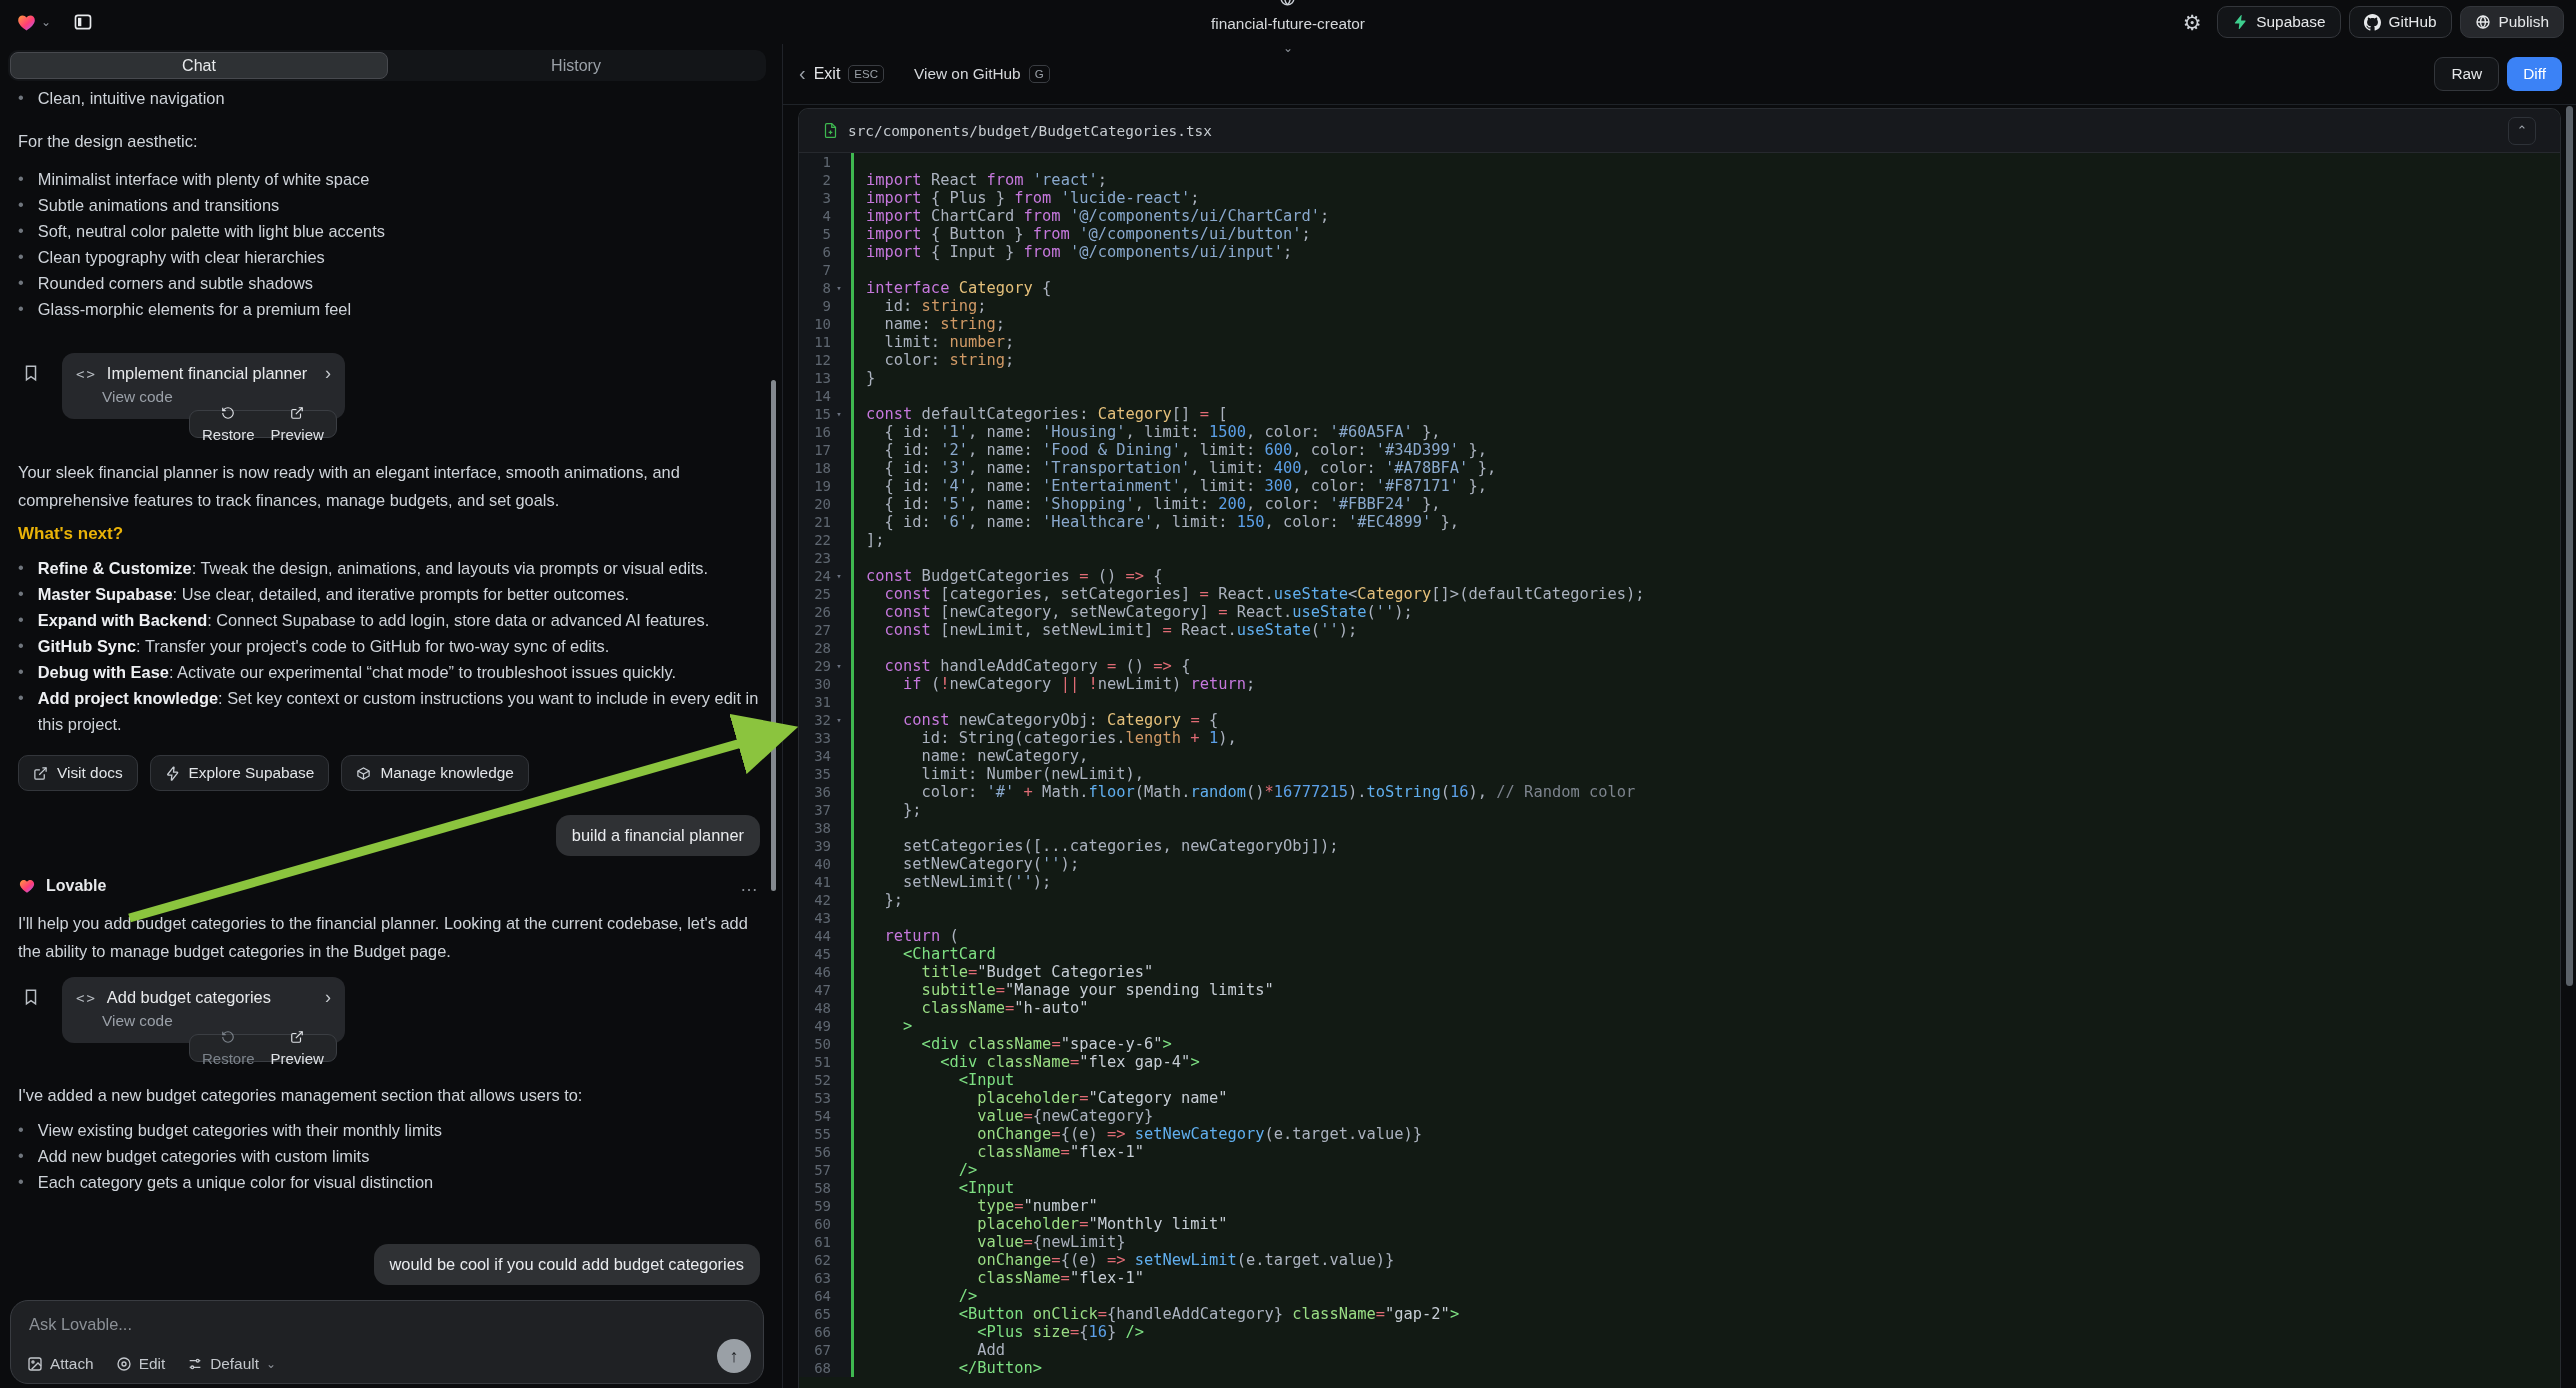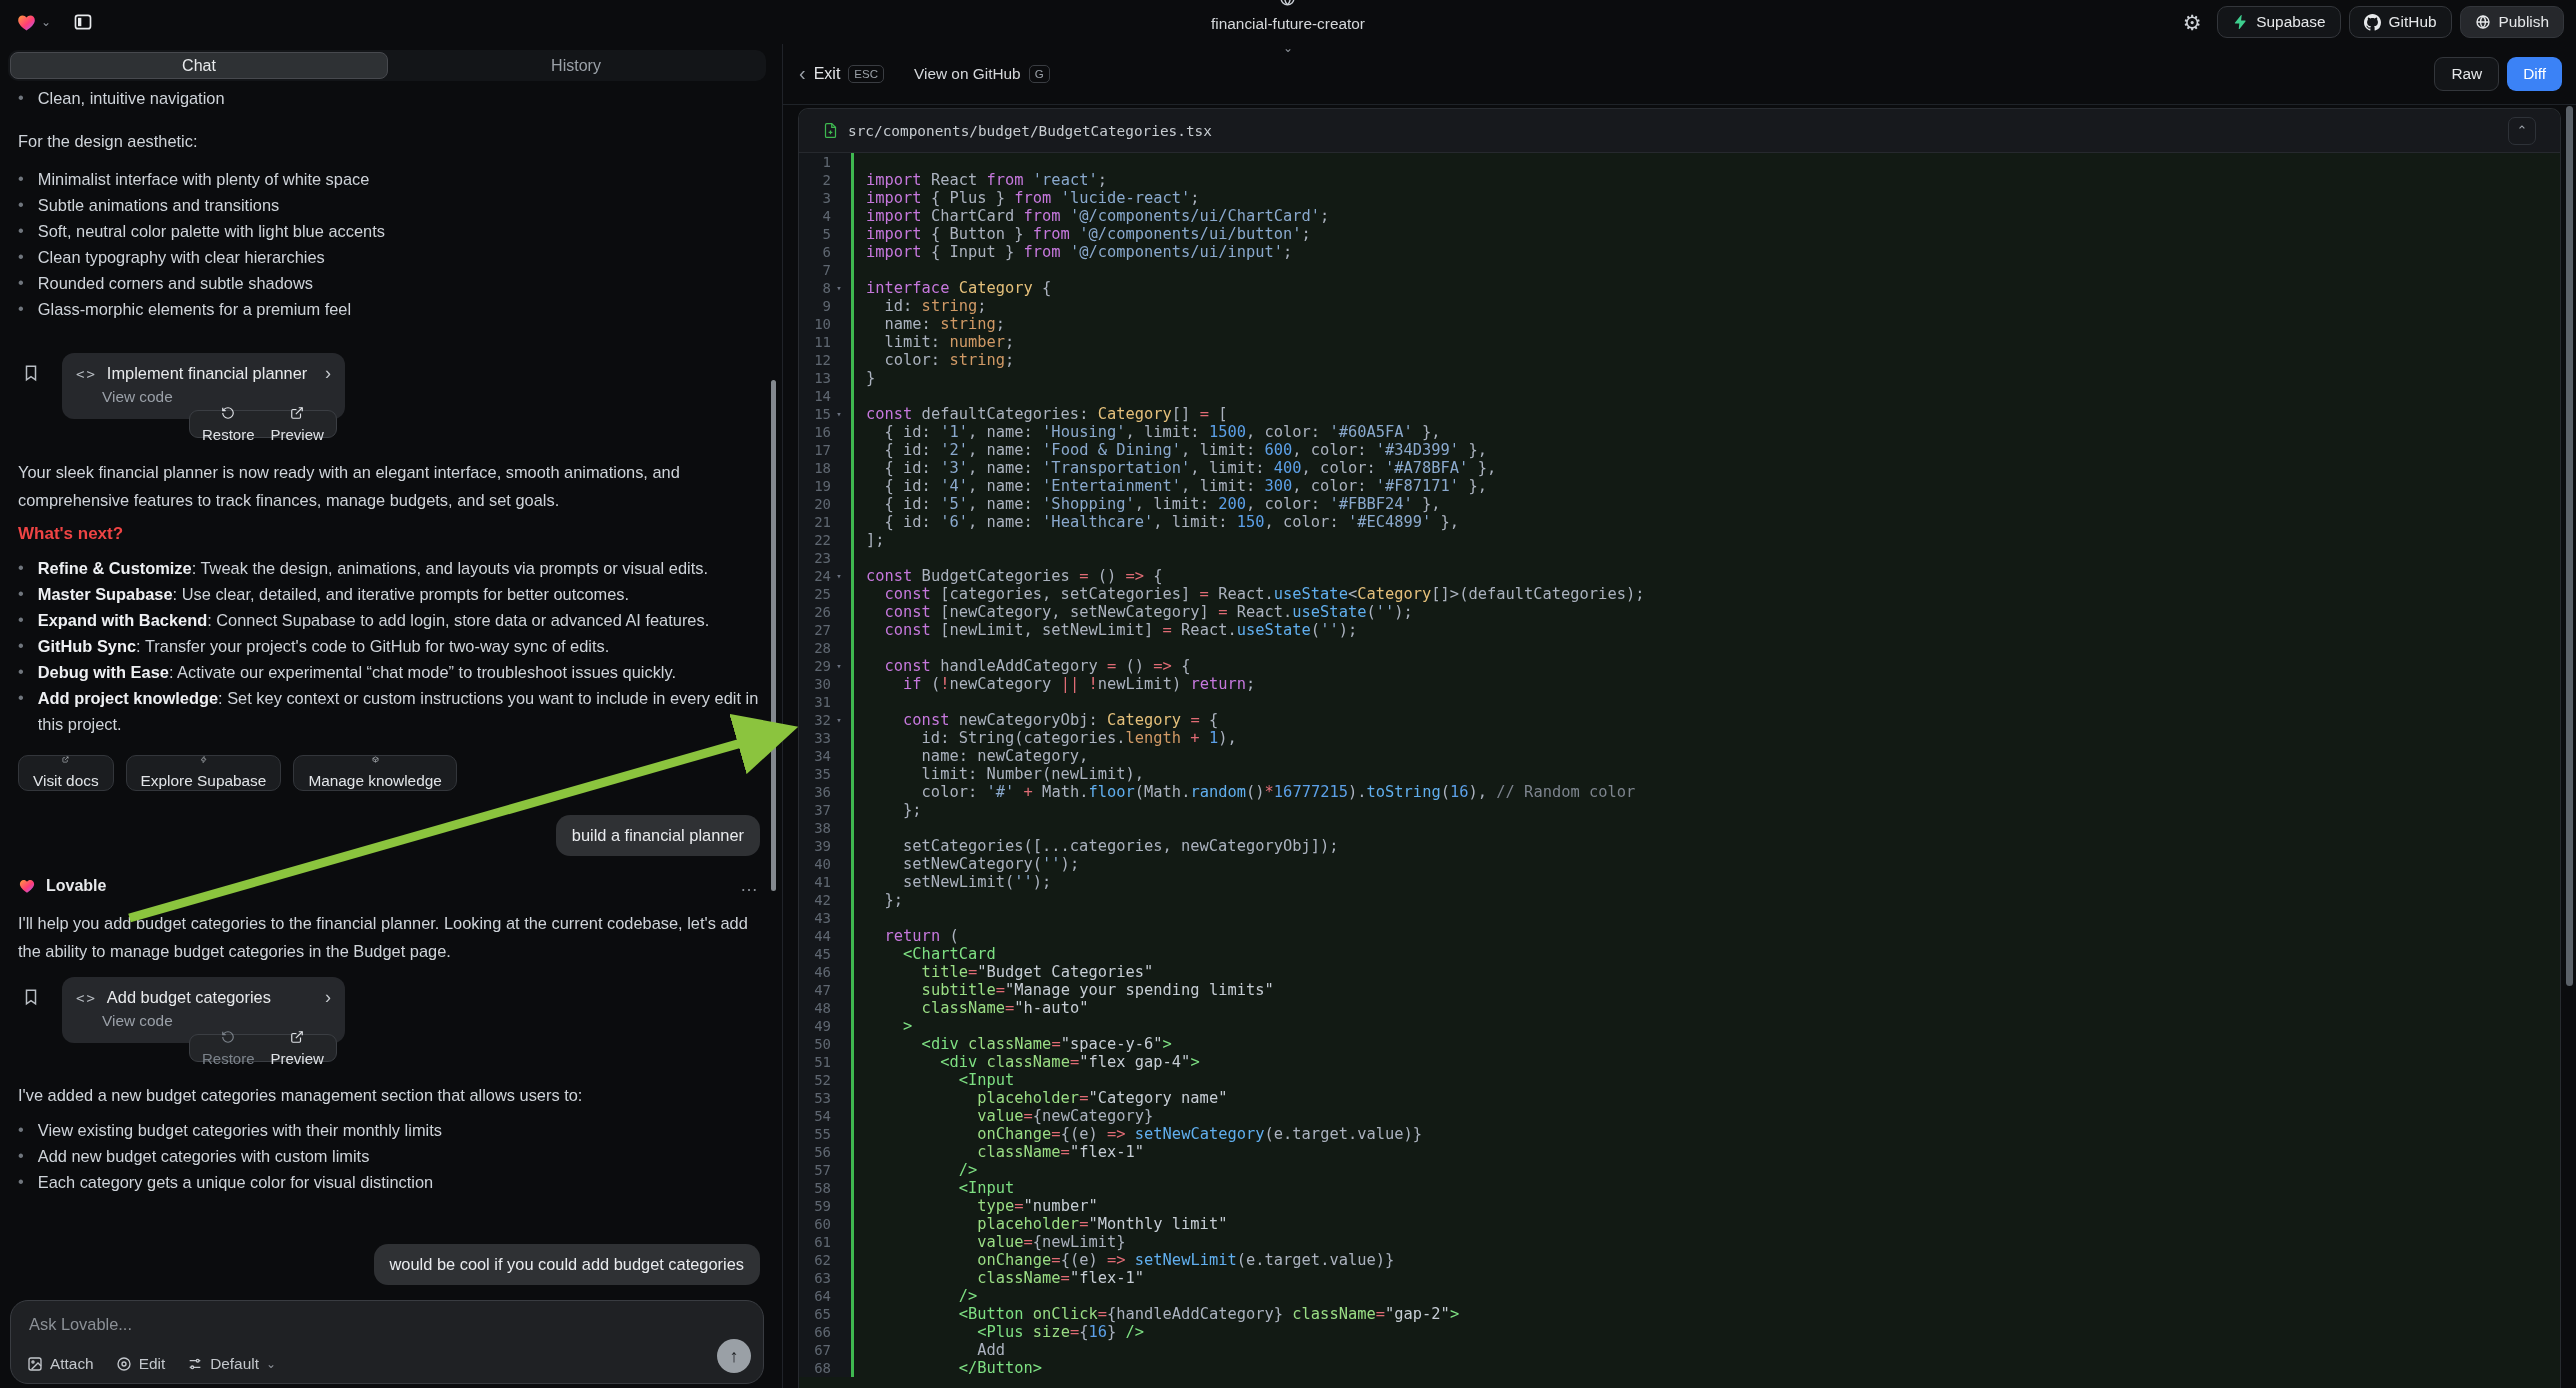--- a/index.html
+++ b/index.html
@@ -31,37 +31,37 @@
   
   .chat { position:absolute; left:0; top:44px; width:782px; height:1344px; }
   .tabs { display:flex; height:31px; margin:6px 16px 0 8px; background:#131518; border-radius:10px; padding:2px; }
   .tab { flex:1; display:flex; align-items:center; justify-content:center; border-radius:8px; font-size:16px; color:#9ba1a8; cursor:pointer; }
   .tab.active { background:#2e3134; border:1px solid #47494e; color:#e8eaec; }
   .chat-scroll { position:absolute; left:0; right:0; top:39px; bottom:90px; overflow:hidden; padding:0 22px 0 18px; }
 
   .msg-li { display:flex; gap:14px; line-height:26px; font-size:16.4px; color:#cfd4da; }
   .msg-li .dot { color:#70767d; flex:none; transform:translateY(-1px); }
   .para { font-size:16.4px; line-height:28px; color:#cfd4da; }
-  .h-bold { font-size:17px; font-weight:bold; color:#ef4444; }
+  .h-bold { font-size:17px; font-weight:bold; color:#eab308; }
   .lead { font-weight:bold; color:#eef0f3; }
 
   .ver-wrap { position:relative; margin-left:0; height:66px; }
   .bookmark { position:absolute; left:4px; top:10px; }
   .ver-card { position:absolute; left:44px; top:0; width:283px; height:66px; background:#26282c; border-radius:12px; padding:10px 14px; }
   .ver-row1 { display:flex; align-items:center; gap:10px; font-size:16.4px; color:#e8eaec; }
   .ver-code-glyph { color:#b7bcc2; font-size:14px; letter-spacing:2px; font-family:"DejaVu Sans Mono", monospace; }
   .ver-chev { margin-left:auto; color:#c6cacf; font-size:18px; }
   .ver-sub { margin:4px 0 0 26px; color:#9aa0a8; font-size:15.4px; }
   .ver-pill { position:absolute; left:171px; top:57px; height:28px; display:flex; align-items:center; gap:16px; background:#232528; border:1px solid #3b3e43; border-radius:9px; padding:0 12px; z-index:3; }
   .pill-item { display:flex; align-items:center; gap:6px; font-size:15px; color:#dfe2e6; cursor:pointer;flex-direction:column; }
   .pill-item.dim { color:#7c838b; }
   .pill-item svg { stroke:currentColor; }
 
   .action-row { display:flex; gap:12px; }
-  .action-btn { display:flex; align-items:center; gap:9px; height:36px; padding:0 14px; background:#1b1d20; border:1px solid #33363b; border-radius:10px; color:#e2e5e8; font-size:15.4px; cursor:pointer;flex-direction:column; }
+  .action-btn { display:flex; align-items:center; gap:9px; height:36px; padding:0 14px; background:#1b1d20; border:1px solid #33363b; border-radius:10px; color:#e2e5e8; font-size:15.4px; cursor:pointer; }
   .action-btn svg { stroke:#c9ced4; }
 
   .bubble-row { display:flex; justify-content:flex-end; }
   .bubble { background:#2f3134; border-radius:14px; padding:11px 16px; font-size:16.4px; color:#e9ebee; }
 
   .lov-head { display:flex; align-items:center; gap:10px; }
   .lov-name { font-size:16px; font-weight:bold; color:#e8eaec; }
   .lov-dots { margin-left:auto; color:#8b9097; font-size:18px; letter-spacing:2px; cursor:pointer; }
 
   

